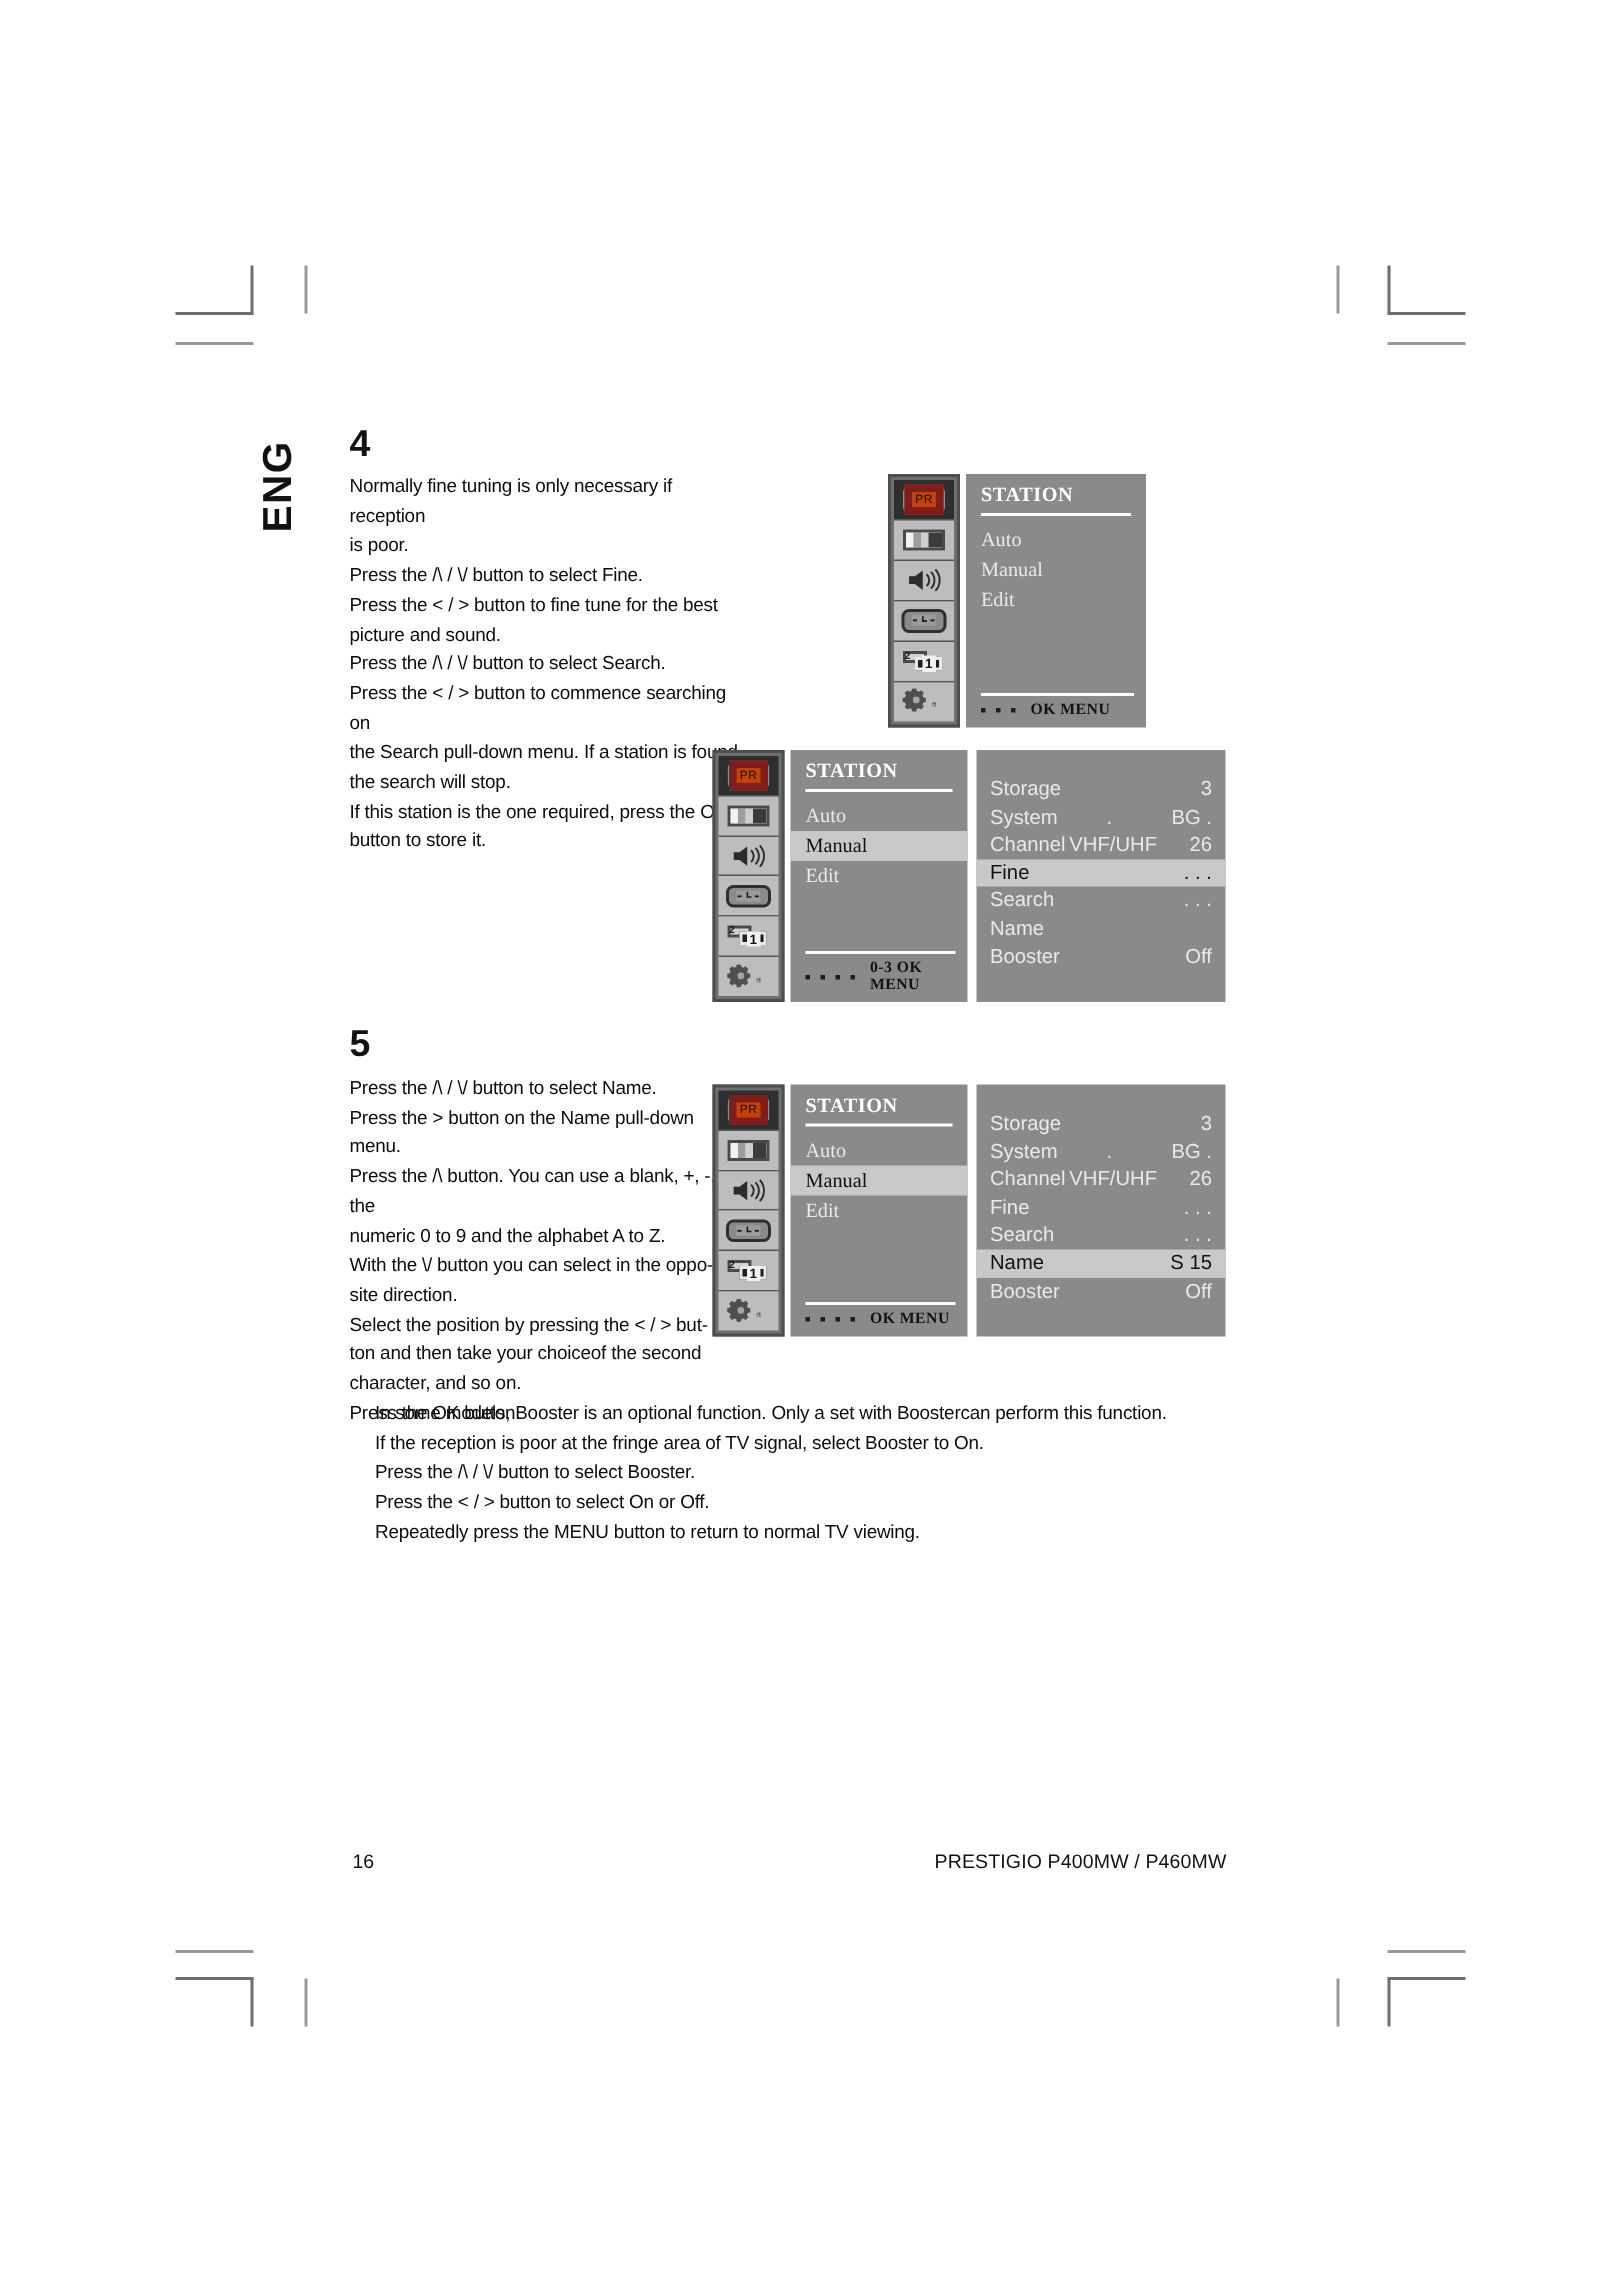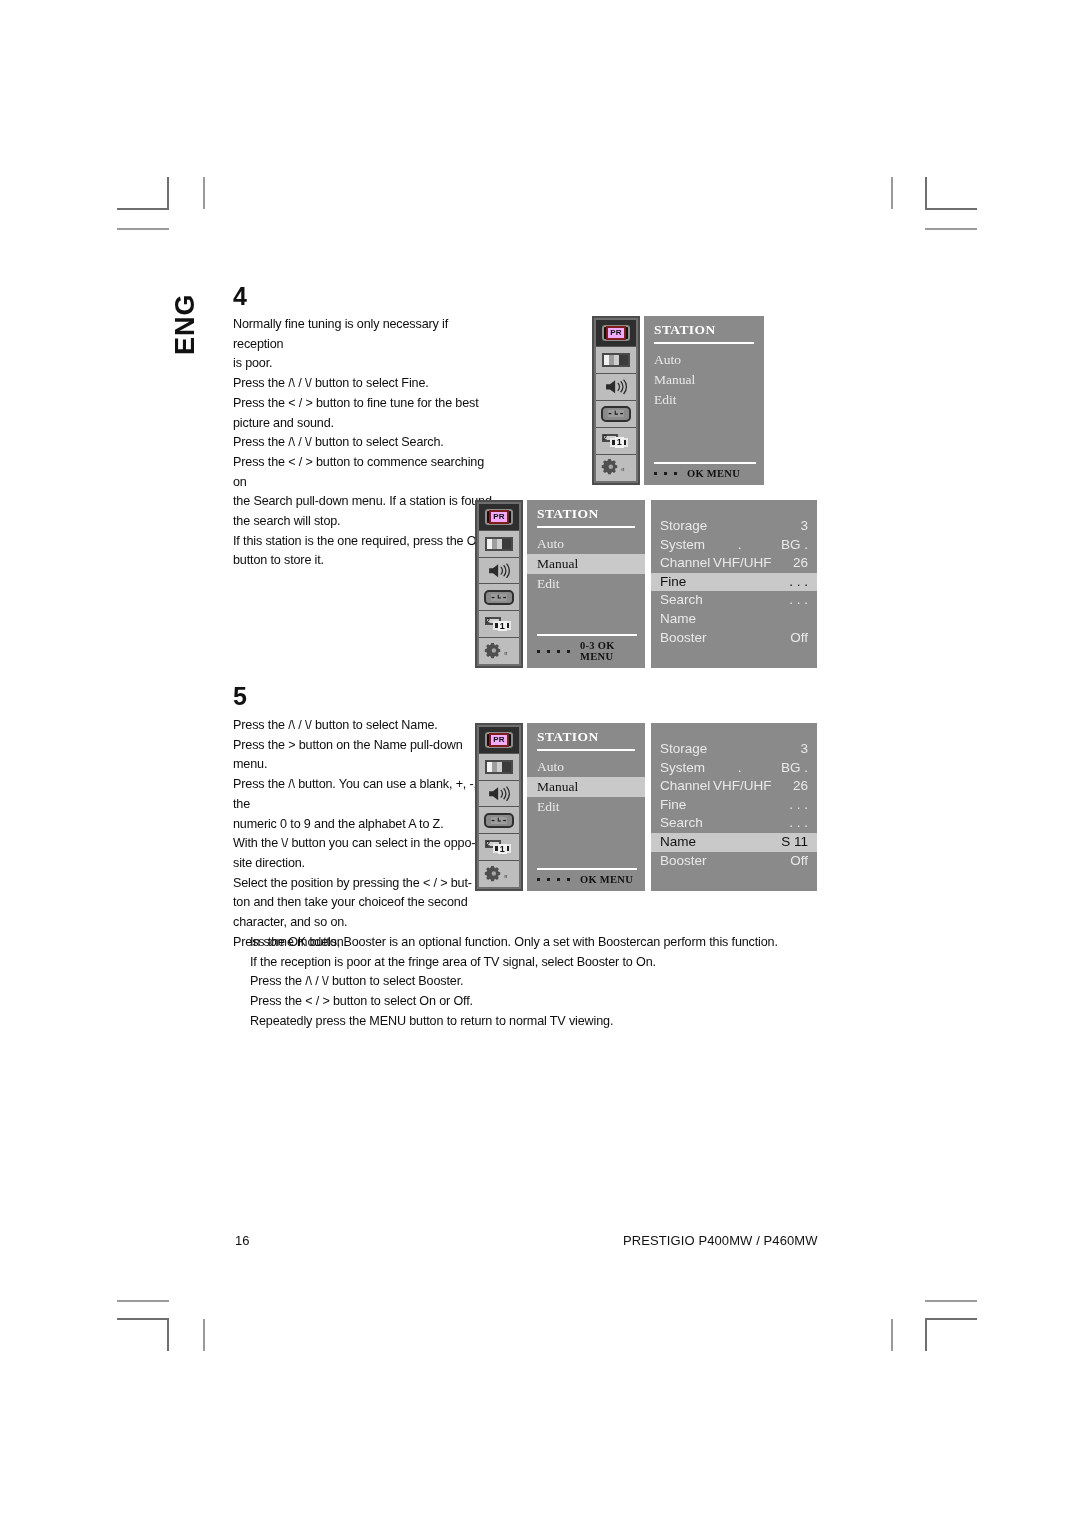--- a/index.html
+++ b/index.html
@@ -62,23 +62,23 @@
   .rail-cell:last-child{border-bottom:none;}
   .rail-cell.active{background:#2e2e2e;}
 
   
   .ic{position:relative;display:block;}
 
   
   .ic-pr{width:70%;height:62%;background:#111;border-radius:3px;
          display:flex;align-items:center;justify-content:center;
          box-shadow:inset 0 0 0 2px #8e8e8e;}
-  .ic-pr b{background:#f0abfc;color:#111;font-size:8px;font-weight:bold;
+  .ic-pr b{background:#c2410c;color:#111;font-size:8px;font-weight:normal;
            letter-spacing:0.3px;padding:0 2px;line-height:1.25;
-           border:2px solid #7f1d1d;}
+           border:5px solid #7f1d1d;}
 
   
   .ic-pic{width:72%;height:56%;background:#d9d9d9;border:2px solid #4a4a4a;
           display:flex;overflow:hidden;}
   .ic-pic i{display:block;height:100%;}
 
   
   .ic-snd{width:74%;height:60%;}
 
   
@@ -499,21 +499,21 @@
       <span class="dval">. . .</span>
     </div>
     <div class="drow">
       <span class="dlabel">Search</span>
       <span class="dmid"></span>
       <span class="dval">. . .</span>
     </div>
     <div class="drow sel">
       <span class="dlabel">Name</span>
       <span class="dmid"></span>
-      <span class="dval">S  11</span>
+      <span class="dval">S  15</span>
     </div>
     <div class="drow">
       <span class="dlabel">Booster</span>
       <span class="dmid"></span>
       <span class="dval">Off</span>
     </div>
   </div>
 </div>
 
 <div id="page-number">16</div>

